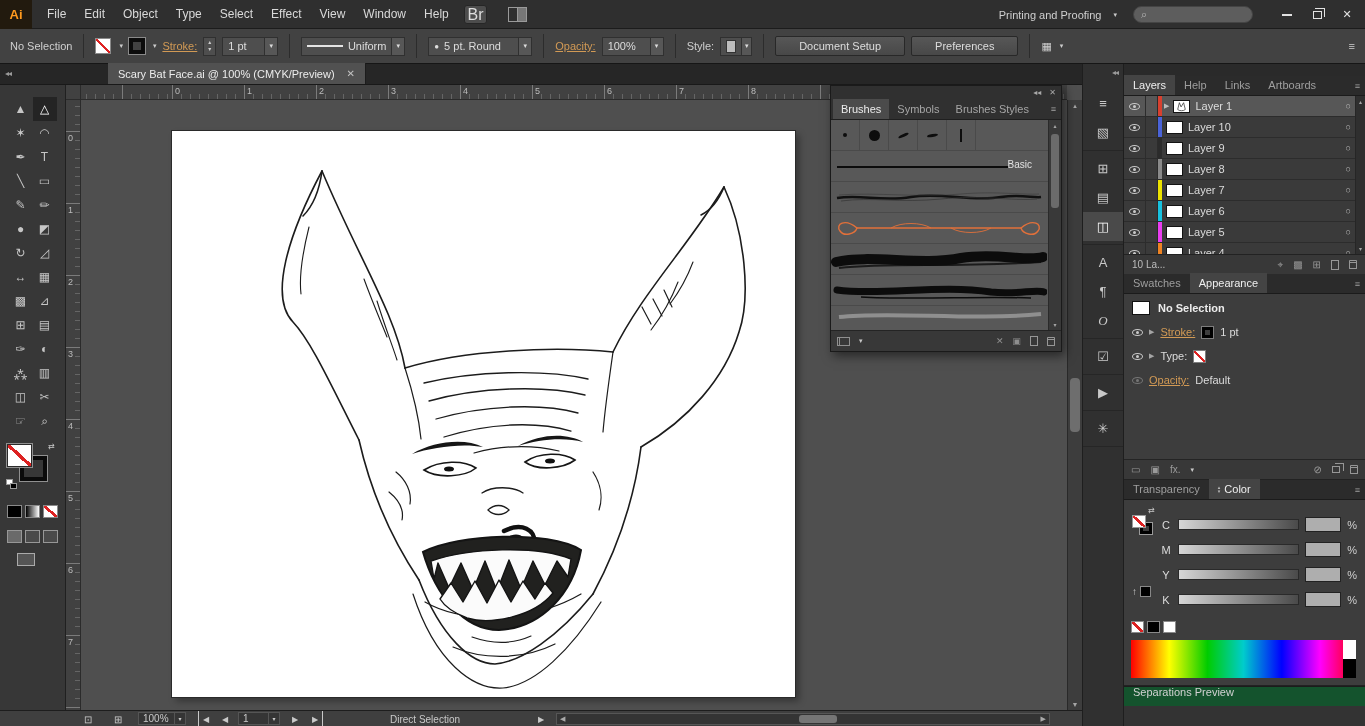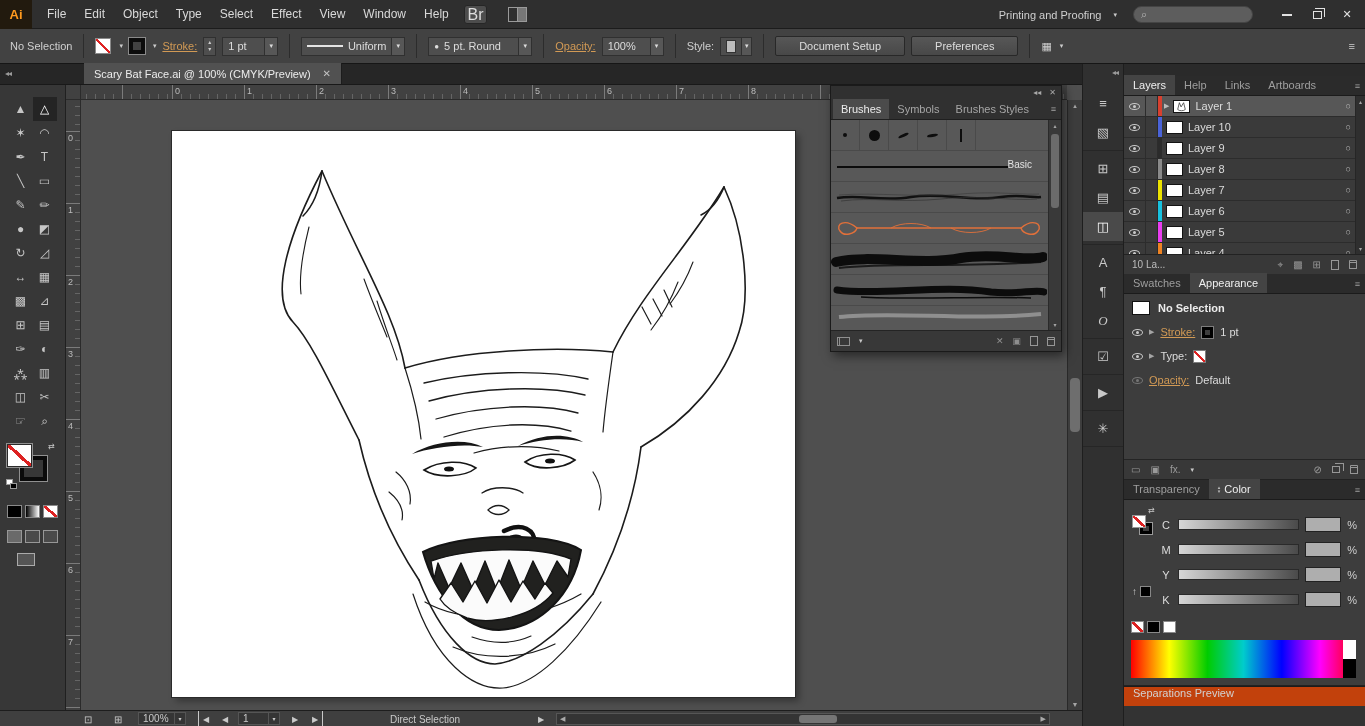--- a/index.html
+++ b/index.html
@@ -48,21 +48,21 @@
            background:linear-gradient(to top right,#fff 44%,#d22 44%,#d22 56%,#fff 56%)}
   .sw-ring{width:16px;height:16px;border:4px solid #0c0c0c;outline:1px solid #8a8a8a;background:#424242}
   .mini-dd{font-size:7px;color:#ccc;margin-left:2px}
   .line-sample{width:36px;height:2px;background:#e4e4e4}
   .style-empty{width:13px;height:13px;background:#bdbdbd;border:1px solid #333}
   
   .canvascol{position:absolute;left:0;top:64px;width:1082px;height:662px;display:flex;flex-direction:column}
   .tabbar{height:21px;background:#262626;border-bottom:1px solid #191919;position:relative;display:flex;align-items:flex-end}
   .collapse-ic{font-size:8px;color:#9a9a9a;letter-spacing:-1px}
   .tabbar .collapse-ic{position:absolute;left:5px;top:5px}
-  .doctab{margin-left:84px;height:21px;background:#515151;display:flex;align-items:center;
+  .doctab{margin-left:108px;height:21px;background:#515151;display:flex;align-items:center;
           padding:0 10px;gap:12px;color:#ececec;border-right:1px solid #1c1c1c}
   .doctab .x{color:#c2c2c2;font-size:10px}
   .mainrow{flex:1;display:flex;position:relative}
   
   .toolbar{width:66px;background:#373737;border-right:1px solid #202020;position:relative;flex:none}
   #tool-grid{display:grid;grid-template-columns:24px 24px;justify-content:center;padding-top:12px}
   .tool{height:24px;display:flex;align-items:center;justify-content:center;color:#c6c6c6;font-size:12px}
   .tool.active{background:#242424;color:#fff}
   .fs{position:absolute;top:358px;left:6px;width:54px;height:48px}
   .fs .fill{position:absolute;left:0;top:0;width:27px;height:25px;border:1px solid #909090;
@@ -199,22 +199,22 @@
   .last-color i{width:11px;height:11px;background:#000;border:1px solid #888;display:inline-block}
   .mini-chips{position:absolute;left:7px;bottom:52px;display:flex;gap:3px}
   .mchip{width:13px;height:12px;border:1px solid #8a8a8a}
   .mchip.none{background:linear-gradient(to top right,#fff 40%,#d22 40%,#d22 60%,#fff 60%)}
   .mchip.black{background:#000}
   .mchip.white{background:#fff}
   .spectrum{position:absolute;left:7px;right:9px;bottom:7px;height:38px;
             background:linear-gradient(90deg,#f00,#ff0 17%,#0c0 34%,#0cc 50%,#00f 67%,#f0f 84%,#f00);position:absolute}
   .spectrum::after{content:'';position:absolute;right:0;top:0;width:13px;height:100%;
                    background:linear-gradient(#fff 0 50%,#000 50% 100%)}
-  .collapsed-bar{height:20px;background:#c2410c;border-top:1px solid #1c1c1c;display:flex;align-items:flex-start;
-                 padding:0 9px;color:#d2d2d2;flex:none}
+  .collapsed-bar{height:20px;background:#14532d;border-top:1px solid #1c1c1c;display:flex;align-items:flex-end;
+                 padding:8px 9px;color:#d2d2d2;flex:none}
   .bottom-tabs{margin-top:auto;height:18px;background:#2b2b2b;border-top:1px solid #1b1b1b;display:flex;flex:none}
   .btab{height:100%;display:flex;align-items:center;gap:4px;padding:0 9px;color:#c9c9c9;border-right:1px solid #1b1b1b;background:#3a3a3a}
   
   .statusbar{height:16px;background:#3f3f3f;border-top:1px solid #1d1d1d;position:relative;
              font-size:10px;color:#c9c9c9;flex:none}
   .sb{position:absolute;top:0;height:16px;display:flex;align-items:center}
   .sb-combo{height:13px;margin-top:1px;background:#353535;border:1px solid #555;display:flex;
             align-items:center;padding-left:4px;gap:4px}
   .sb-combo .dd{margin-left:auto;width:11px;height:100%;border-left:1px solid #555;display:flex;
                 align-items:center;justify-content:center;font-size:6px}

